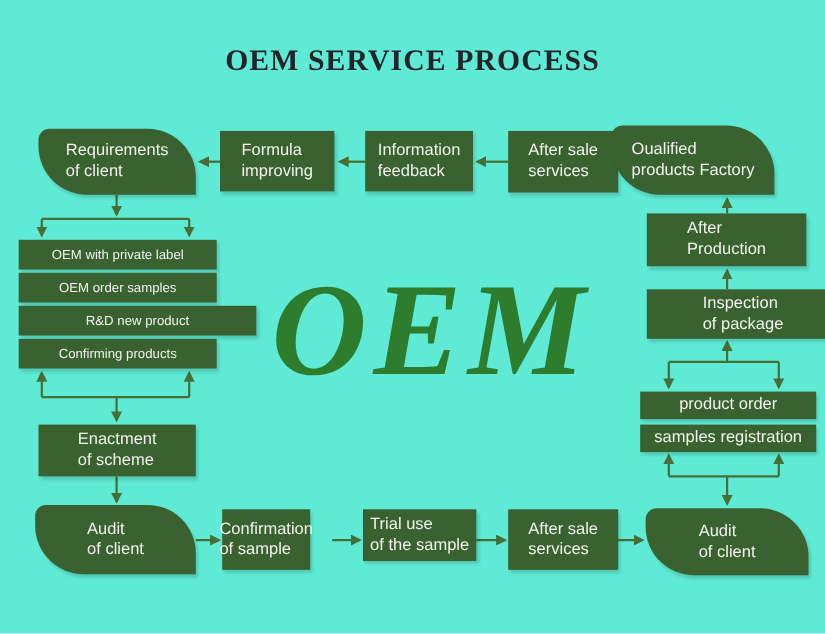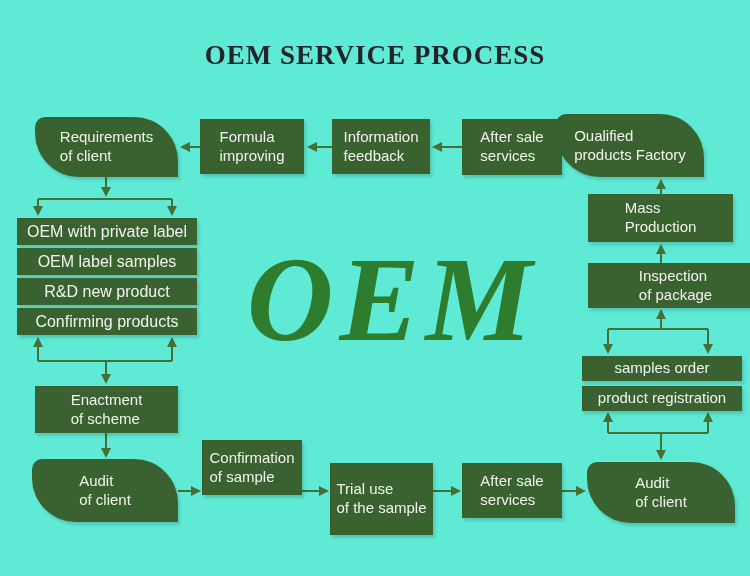--- a/index.html
+++ b/index.html
@@ -24,21 +24,21 @@
     font-family:Liberation Serif, serif;font-style:italic;font-weight:bold;
     font-size:120px;line-height:1.1;letter-spacing:6px;color:var(--oem-green);
   }
   .box{
     position:absolute;background:var(--box-green);color:var(--box-text);
     display:flex;align-items:center;justify-content:center;text-align:left;
     white-space:pre-line;font-size:15px;line-height:1.25;
     box-shadow:2px 3px 3px rgba(0,0,0,0.15);
   }
   .leaf{border-radius:10px 44px 0 44px;}
-  .stack{font-size:16px;}
+  .stack{font-size:12px;}
   .wires{position:absolute;left:0;top:0;}
   .wires line{stroke:var(--arrow-green);stroke-width:2;}
   .wires .head{fill:var(--arrow-green);}
 </style>
 </head>
 <body>
 
 <div class="canvas">
 
   <div class="diagram-title">OEM SERVICE PROCESS</div>
@@ -89,38 +89,38 @@
   <div class="box" style="left:332px;top:119px;width:98px;height:55px">Information
 feedback</div>
   <div class="box" style="left:200px;top:119px;width:104px;height:55px">Formula
 improving</div>
   <div class="box" style="left:462px;top:119px;width:100px;height:56px">After sale
 services</div>
   <div class="box leaf" style="left:556px;top:114px;width:148px;height:63px">Oualified
 products Factory</div>
 
   <div class="box stack" style="left:17px;top:218px;width:180px;height:27px">OEM with private label</div>
-  <div class="box stack" style="left:17px;top:248px;width:180px;height:27px">OEM label samples</div>
-  <div class="box stack" style="left:17px;top:278px;width:180px;height:27px">R&amp;D new product</div>
+  <div class="box stack" style="left:17px;top:248px;width:180px;height:27px">OEM order samples</div>
+  <div class="box stack" style="left:17px;top:278px;width:216px;height:27px">R&amp;D new product</div>
   <div class="box stack" style="left:17px;top:308px;width:180px;height:27px">Confirming products</div>
 
   <div class="box" style="left:35px;top:386px;width:143px;height:47px">Enactment
 of scheme</div>
 
-  <div class="box" style="left:588px;top:194px;width:145px;height:48px">Mass
+  <div class="box" style="left:588px;top:194px;width:145px;height:48px">After
 Production</div>
   <div class="box" style="left:588px;top:263px;width:175px;height:45px">Inspection
 of package</div>
-  <div class="box" style="left:582px;top:356px;width:160px;height:25px">samples order</div>
-  <div class="box" style="left:582px;top:386px;width:160px;height:25px">product registration</div>
+  <div class="box" style="left:582px;top:356px;width:160px;height:25px">product order</div>
+  <div class="box" style="left:582px;top:386px;width:160px;height:25px">samples registration</div>
 
   <div class="box leaf" style="left:32px;top:459px;width:146px;height:63px">Audit
 of  client</div>
-  <div class="box" style="left:202px;top:440px;width:100px;height:55px">Confirmation
+  <div class="box" style="left:202px;top:463px;width:80px;height:55px">Confirmation
 of sample</div>
-  <div class="box" style="left:330px;top:463px;width:103px;height:72px">Trial use
+  <div class="box" style="left:330px;top:463px;width:103px;height:47px">Trial use
 of the sample</div>
   <div class="box" style="left:462px;top:463px;width:100px;height:55px">After sale
 services</div>
   <div class="box leaf" style="left:587px;top:462px;width:148px;height:61px">Audit
 of client</div>
 
 </div>
 
 </body></html>

